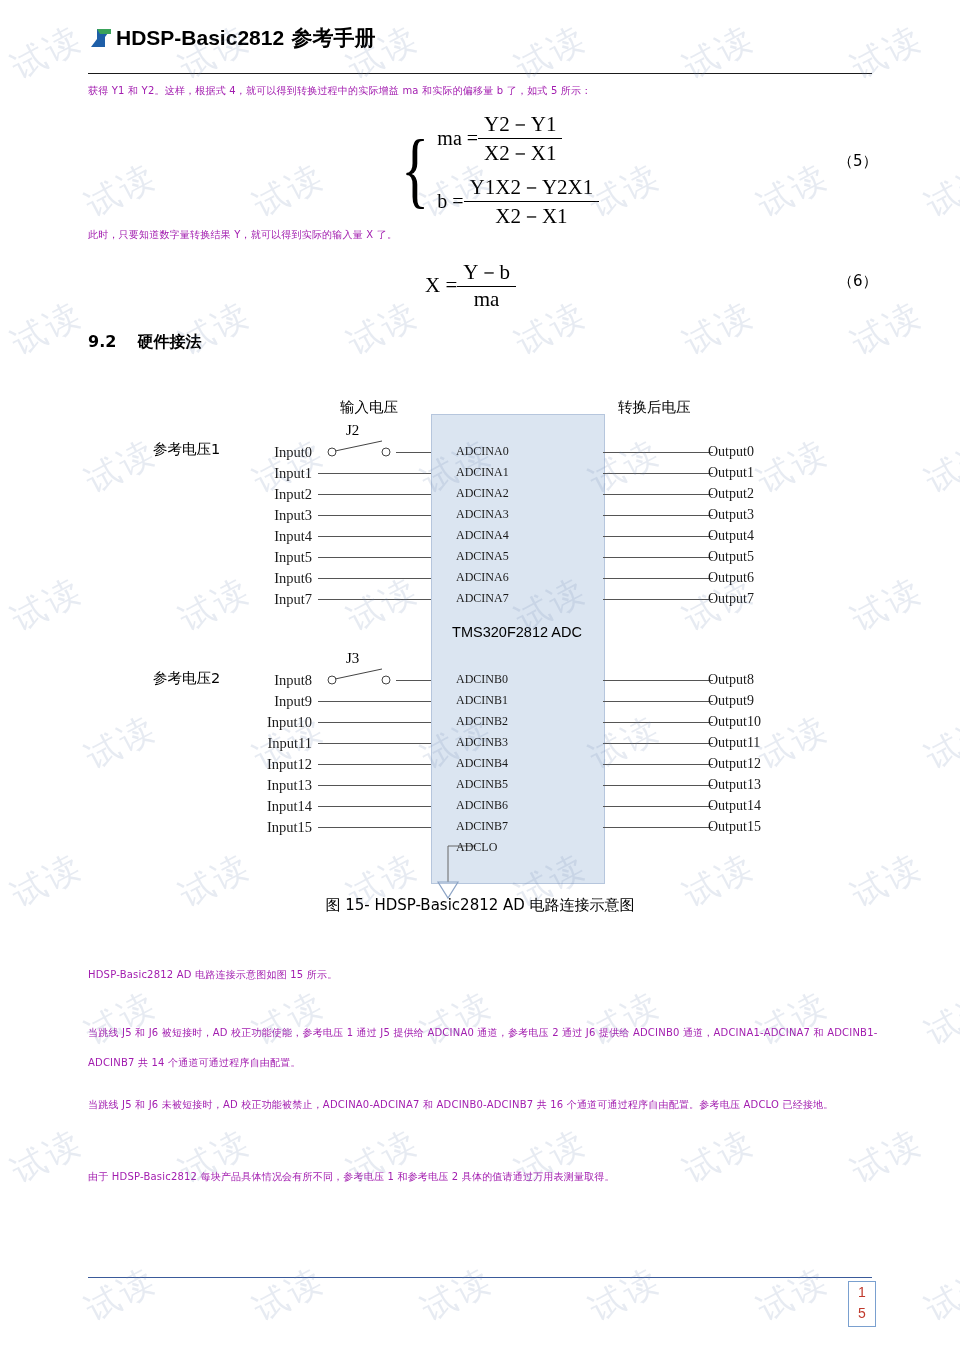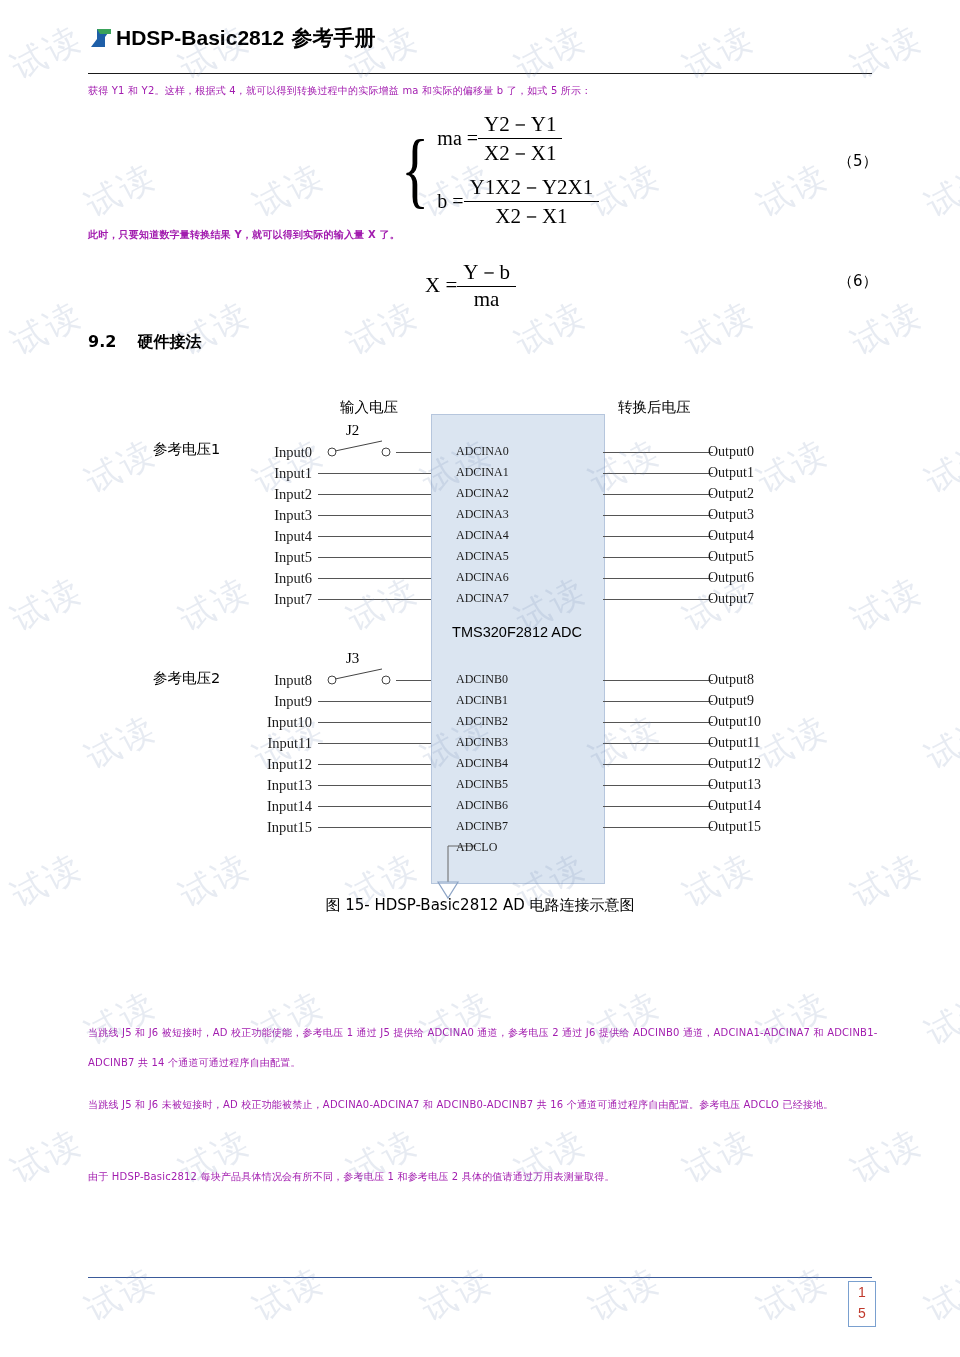--- a/index.html
+++ b/index.html
@@ -165,21 +165,21 @@
           <span class="frac">
             <span class="num">Y1X2－Y2X1</span>
             <span class="den">X2－X1</span>
           </span>
         </div>
       </div>
     </div>
   </div>
   <div class="eqnum" style="left:838px;top:152px;">（5）</div>
 
-  <div class="para" style="left:88px;top:220px;width:790px;font-weight:bold;">此时，只要知道数字量转换结果 Y，就可以得到实际的输入量 X 了。</div>
+  <div class="para" style="left:88px;top:220px;width:790px;">此时，只要知道数字量转换结果 Y，就可以得到实际的输入量 X 了。</div>
 
   <div class="eq-wrap" style="left:425px;top:258px;">
     <div class="eqline">
       <span style="font-size:21px;">X =</span>
       <span class="frac">
         <span class="num">Y－b</span>
         <span class="den">ma</span>
       </span>
     </div>
   </div>
@@ -309,20 +309,21 @@
     <div class="outlabel" style="left:620px;top:342px;">Output10</div>
     <div class="outlabel" style="left:620px;top:363px;">Output11</div>
     <div class="outlabel" style="left:620px;top:384px;">Output12</div>
     <div class="outlabel" style="left:620px;top:405px;">Output13</div>
     <div class="outlabel" style="left:620px;top:426px;">Output14</div>
     <div class="outlabel" style="left:620px;top:447px;">Output15</div>
 
     <div class="figcap">图 15- HDSP-Basic2812 AD 电路连接示意图</div>
   </div>
 
+  <div class="para" style="left:88px;top:960px;width:790px;">HDSP-Basic2812 AD 电路连接示意图如图 15 所示。</div>
 
   <div class="para" style="left:88px;top:1018px;width:790px;">当跳线 J5 和 J6 被短接时，AD 校正功能使能，参考电压 1 通过 J5 提供给 ADCINA0 通道，参考电压 2 通过 J6 提供给 ADCINB0 通道，ADCINA1-ADCINA7 和 ADCINB1-ADCINB7 共 14 个通道可通过程序自由配置。</div>
 
   <div class="para" style="left:88px;top:1090px;width:790px;">当跳线 J5 和 J6 未被短接时，AD 校正功能被禁止，ADCINA0-ADCINA7 和 ADCINB0-ADCINB7 共 16 个通道可通过程序自由配置。参考电压 ADCLO 已经接地。</div>
 
   <div class="para" style="left:88px;top:1162px;width:790px;">由于 HDSP-Basic2812 每块产品具体情况会有所不同，参考电压 1 和参考电压 2 具体的值请通过万用表测量取得。</div>
 
   <div class="footer-rule"></div>
   <div class="pagebox">
     <span>1</span>

